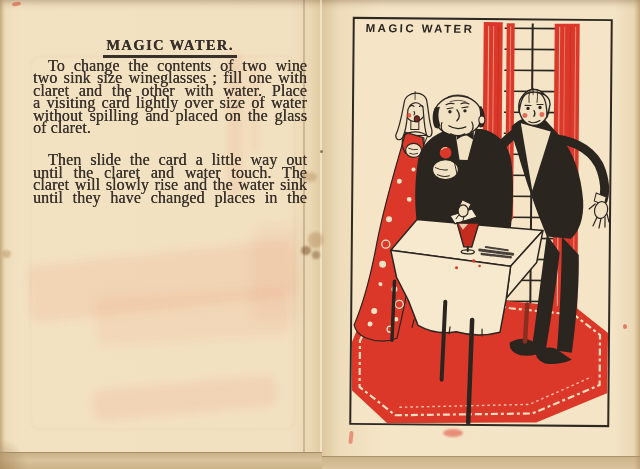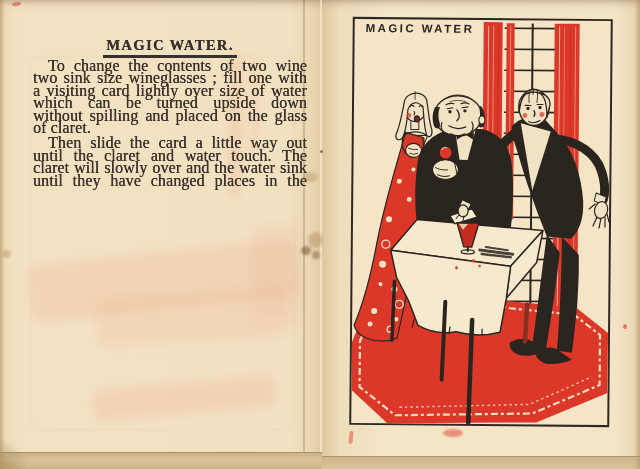--- a/index.html
+++ b/index.html
@@ -11,21 +11,21 @@
   .scan::before{content:"";position:absolute;inset:0;pointer-events:none;
     box-shadow:inset 0 5px 8px -4px rgba(90,60,30,.45), inset 0 -4px 6px -4px rgba(90,60,30,.3);}
   .abs{position:absolute;}
   
   .title-wrap{position:absolute;left:33px;top:36px;width:274px;text-align:center;}
   .lp-title{display:inline-block;font-weight:bold;font-size:14.5px;letter-spacing:1.4px;
     color:#38302a;border-bottom:3px solid #38302a;padding:0 3px 1px 3px;
     text-shadow:.25px 0 0 currentColor;}
   .body-text{position:absolute;left:33px;top:60px;width:274px;font-size:16px;line-height:12.4px;
     color:#3a322b;text-shadow:.22px 0 0 currentColor;letter-spacing:.1px;}
-  .para + .para{margin-top:3px;}
+  .para + .para{margin-top:20px;}
   .tline{text-align:justify;text-align-last:justify;}
   .tline.tlast{text-align-last:left;}
   .para .tline:first-child{text-indent:15px;}
   
   .ghost{position:absolute;pointer-events:none;border-radius:10px;}
   .g1{left:28px;top:252px;width:268px;height:58px;background:rgba(226,96,70,.10);transform:rotate(-6deg);filter:blur(4px);}
   .g2{left:95px;top:292px;width:195px;height:50px;background:rgba(226,96,70,.08);transform:rotate(-3deg);filter:blur(5px);}
   .g3{left:227px;top:52px;width:16px;height:145px;background:rgba(226,96,70,.09);filter:blur(3px);}
   .g4{left:250px;top:58px;width:9px;height:95px;background:rgba(226,96,70,.08);filter:blur(3px);}
   .g5{left:92px;top:382px;width:185px;height:32px;background:rgba(226,96,70,.11);transform:rotate(-5deg);filter:blur(4px);}
@@ -73,29 +73,29 @@
     <div class="ghost g6"></div>
     <div class="ghost gframe"></div>
 
     <div class="title-wrap">
       <span class="lp-title">MAGIC WATER.</span>
     </div>
     <div class="body-text">
       <div class="para">
           <div class="tline">To change the contents of two wine</div>
           <div class="tline">two sink size wineglasses ; fill one with</div>
+          <div class="tline">claret and the other with water. Place</div>
           <div class="tline">a visiting card lightly over size of water</div>
-          <div class="tline">which can be turned upside down</div>
           <div class="tline">without spilling and placed on the glass</div>
           <div class="tline tlast">of claret.</div>
         </div>
       <div class="para">
           <div class="tline">Then slide the card a little way out</div>
           <div class="tline">until the claret and water touch. The</div>
-          <div class="tline">claret will slowly over and the water sink</div>
+          <div class="tline">claret will slowly rise and the water sink</div>
           <div class="tline">until they have changed places in the</div>
         </div>
     </div>
     <div class="stain redtick"></div>
     <div class="stain st5"></div>
   </div>
 
   <div class="abs crease-dark"></div>
   <div class="abs crease-light"></div>
   <div class="stain st1"></div>

